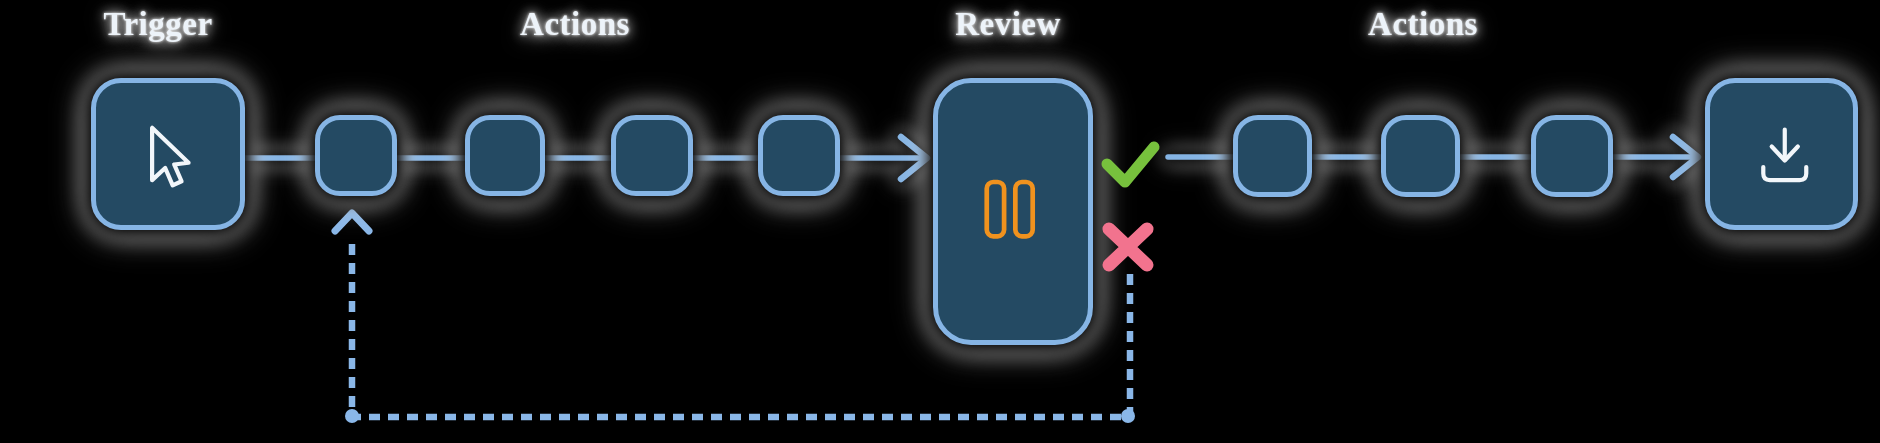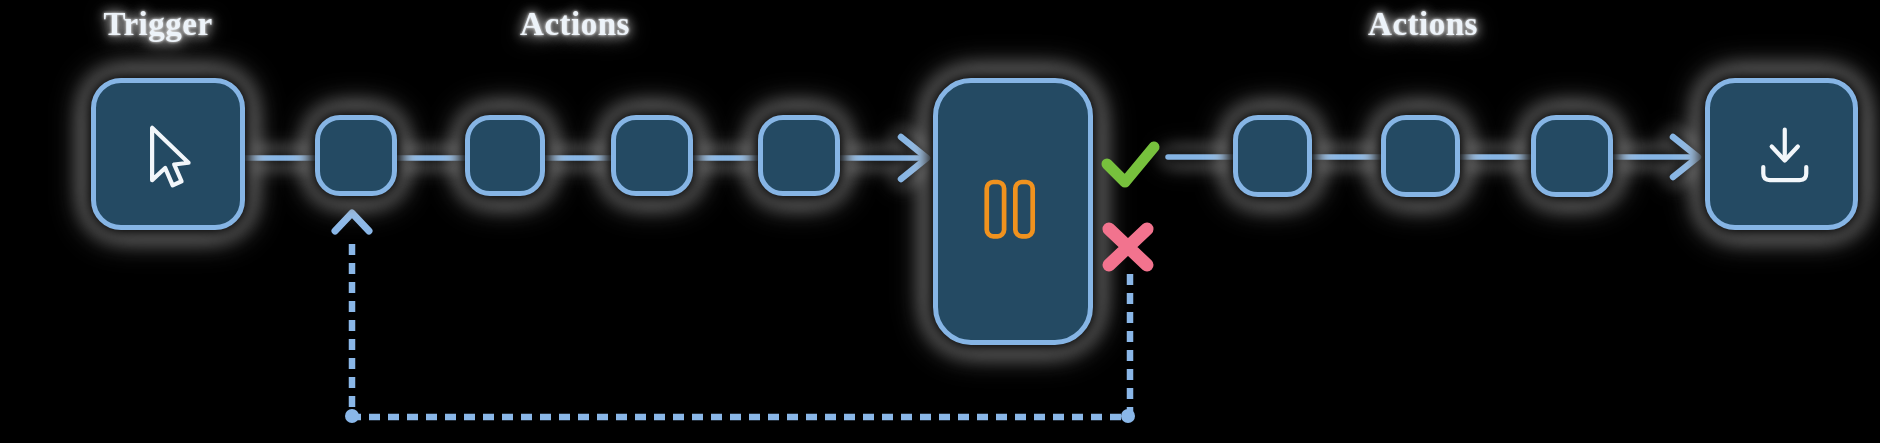--- a/index.html
+++ b/index.html
@@ -40,20 +40,21 @@
 
   <svg class="overlay" viewBox="0 0 1880 443" fill="none">
     <path d="M1082 274 L1082 417 L304 417 L304 238" stroke="#8ab7e8" stroke-width="6.5" stroke-dasharray="11 8"></path>
     <circle cx="1080" cy="416" r="7" fill="#8ab7e8"></circle>
     <circle cx="304" cy="416" r="7" fill="#8ab7e8"></circle>
     <path d="M287 231 L304 213 L321 231" stroke="#8ab7e8" stroke-width="7" stroke-linecap="round" stroke-linejoin="round"></path>
   </svg>
 
   <div class="stage-label" style="left:-20px">Trigger</div>
   <div class="stage-label" style="left:397px">Actions</div>
+  <div class="stage-label" style="left:830px">Review</div>
   <div class="stage-label" style="left:1245px">Actions</div>
 
   <div class="node node-big" style="left:43px;top:78px;width:154px;height:152px">
     <svg viewBox="0 0 154 152" fill="none">
       <path d="M60 48 L60 104 L74 91 L82 109.5 L91.5 105.2 L83.6 87.2 L99 85.4 Z" stroke="#f2f6fa" stroke-width="4.5" stroke-linejoin="round"></path>
     </svg>
   </div>
 
   <div class="node node-small" style="left:267px;top:115px;width:82px;height:81px"></div>
   <div class="node node-small" style="left:417px;top:115px;width:80px;height:81px"></div>

